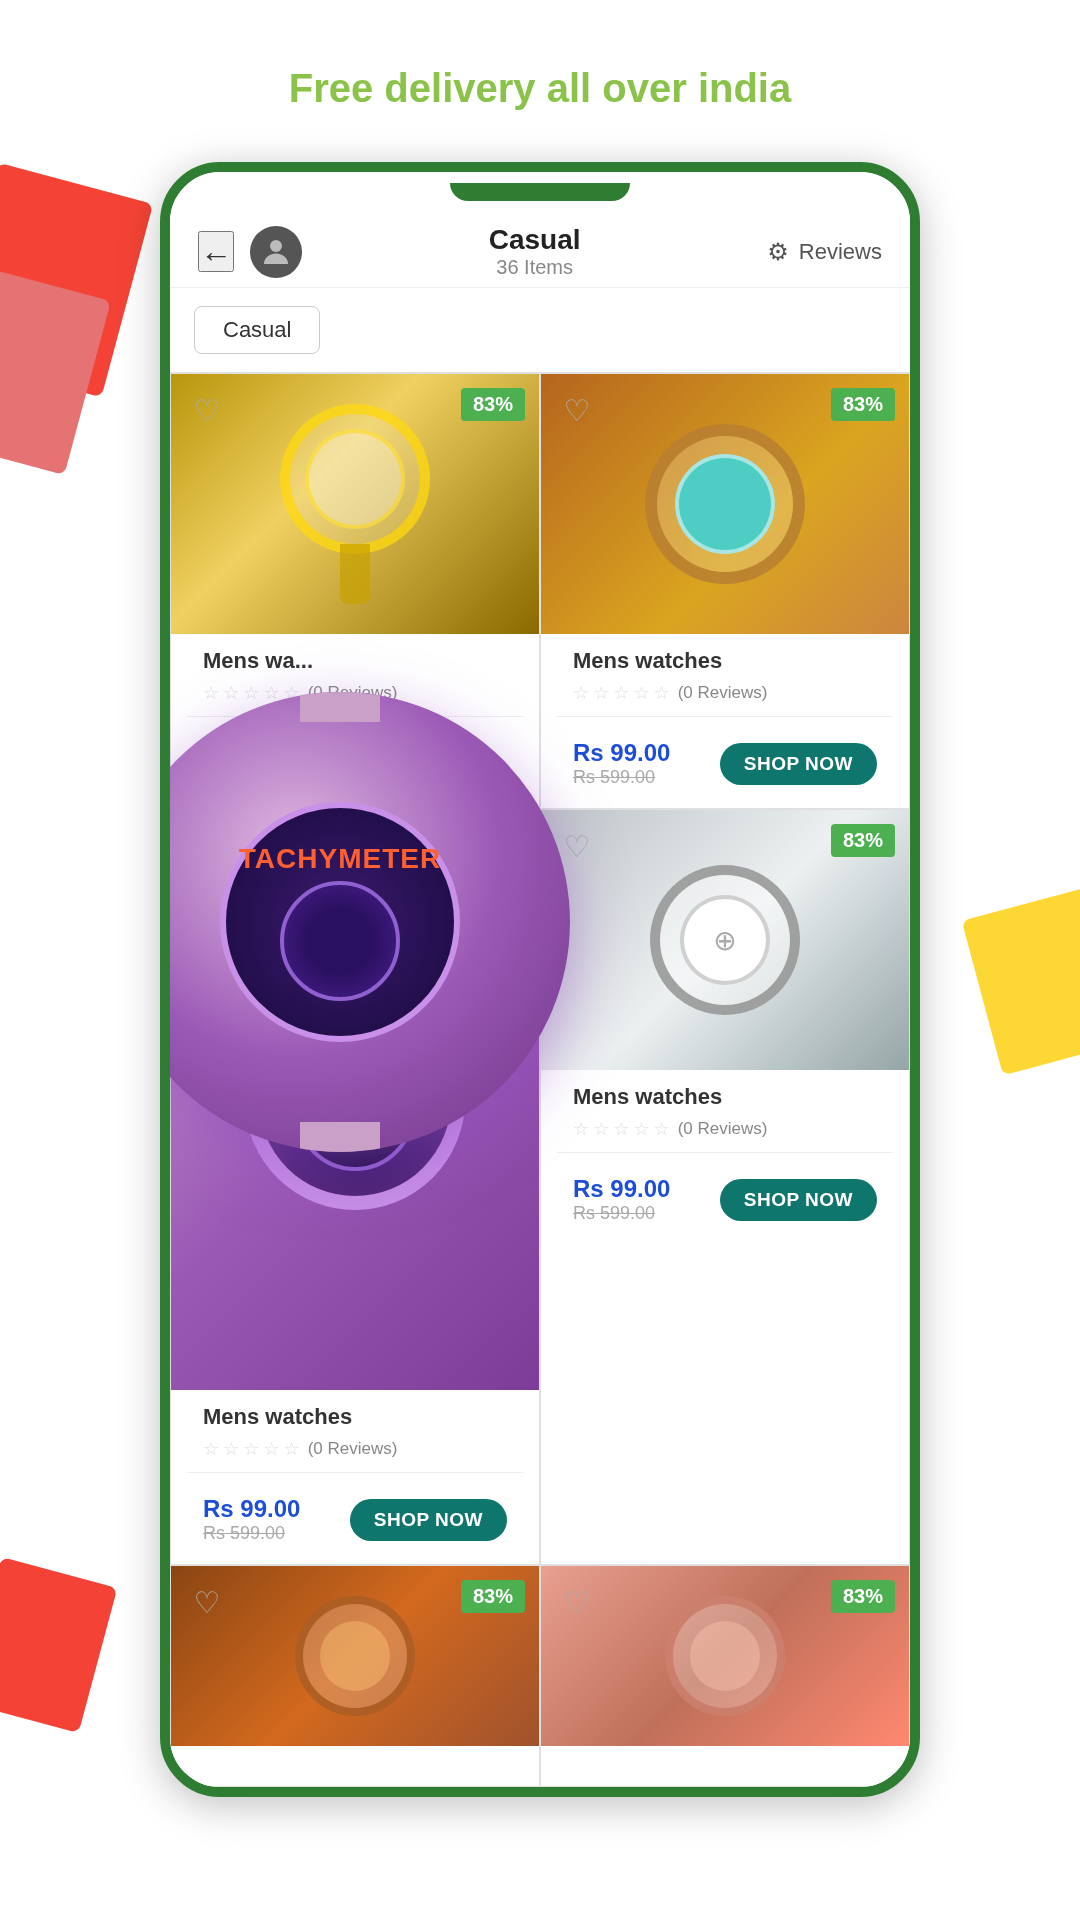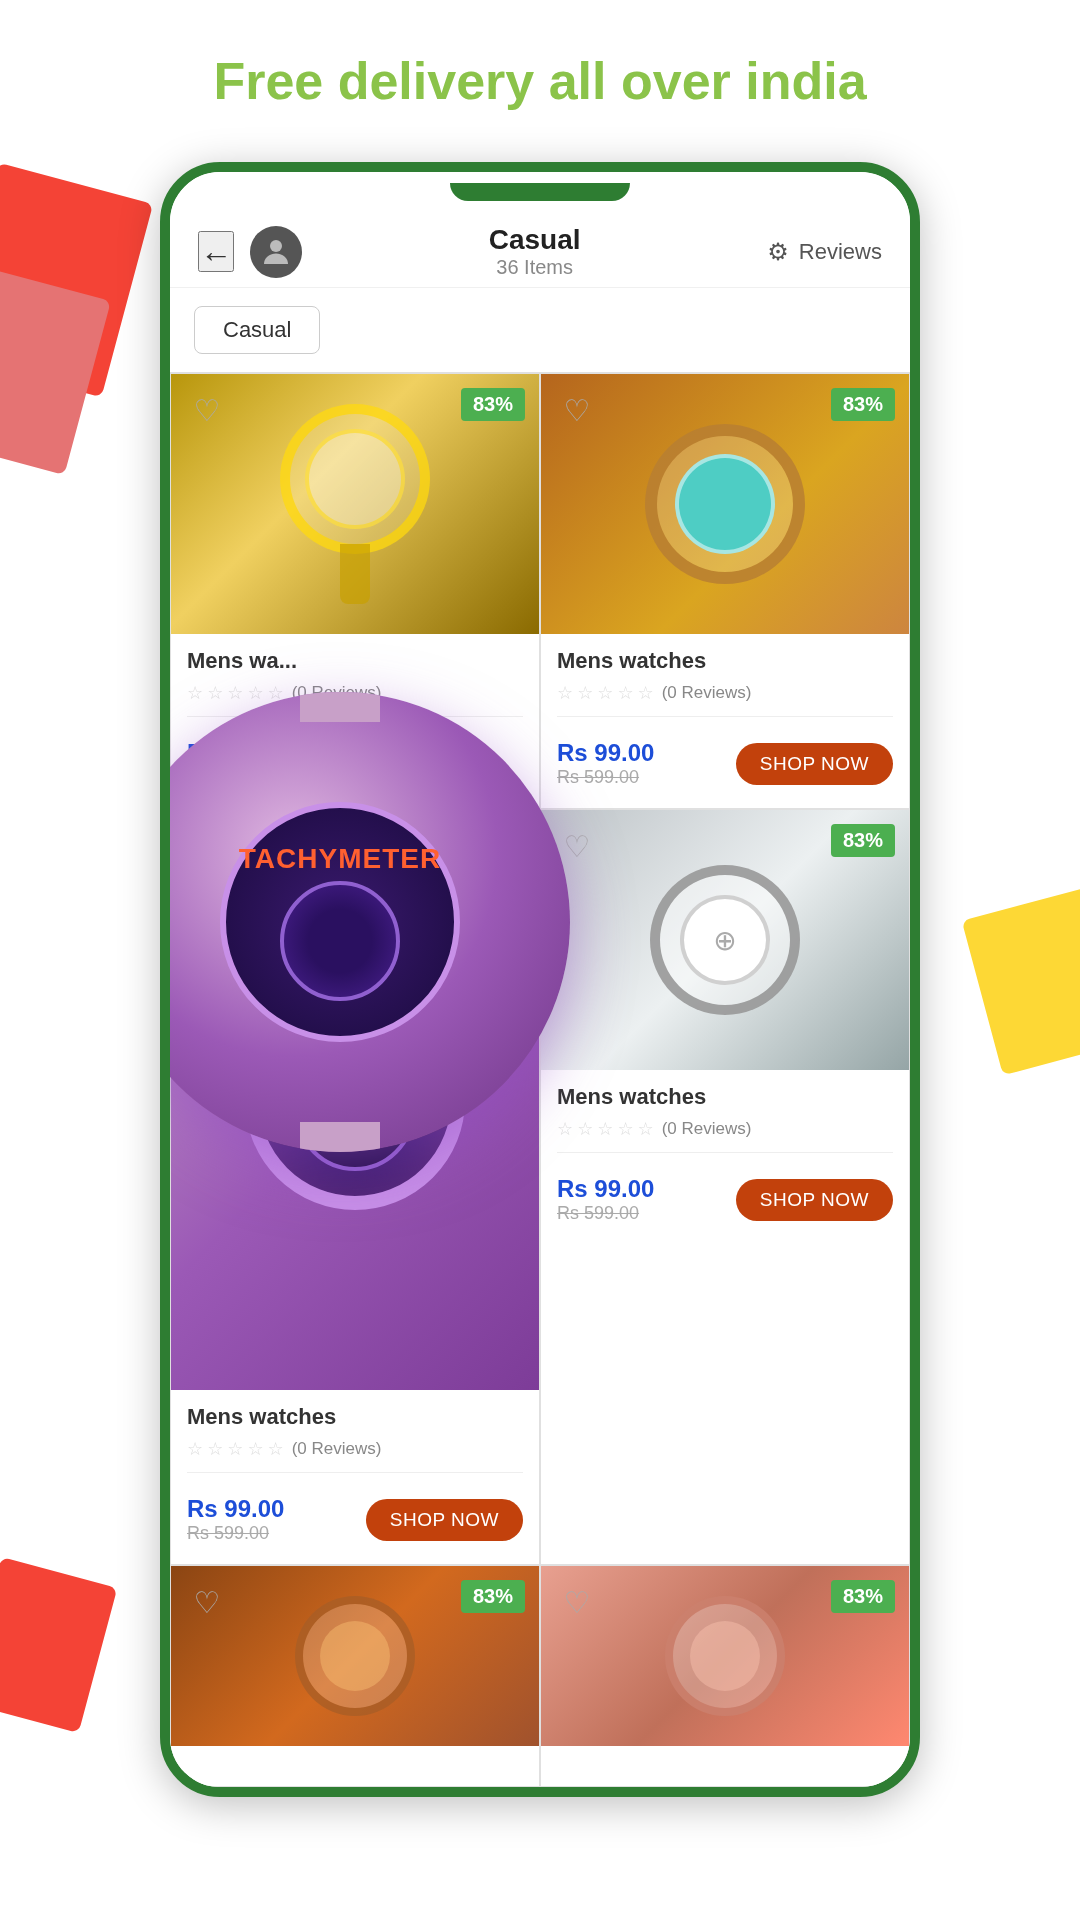--- a/index.html
+++ b/index.html
@@ -69,25 +69,25 @@
 
     .hero-title {
       font-size: 96px;
       font-weight: 900;
       color: #ff4db8;
       line-height: 1.05;
       letter-spacing: -2px;
     }
 
     .hero-subtitle {
-      font-size: 52px;
+      font-size: 40px;
       font-weight: 700;
       color: #8bc34a;
       line-height: 1.2;
-      margin-top: 10px;
+      margin-top: 24px;
     }
 
     
     .phone-wrapper {
       position: relative;
       z-index: 2;
       display: flex;
       justify-content: center;
       margin-top: 20px;
     }
@@ -285,21 +285,21 @@
       align-items: center;
       justify-content: center;
     }
 
     .wishlist-heart {
       font-size: 30px;
       color: #aaa;
     }
 
     .product-info {
-      padding: 14px 16px 0;
+      padding: 14px 32px 0;
     }
 
     .product-name {
       font-size: 22px;
       font-weight: 600;
       color: #333;
       margin-bottom: 8px;
     }
 
     .stars-row {
@@ -335,27 +335,27 @@
       color: #1d4ed8;
     }
 
     .original-price {
       font-size: 18px;
       color: #aaa;
       text-decoration: line-through;
     }
 
     .shop-now-btn {
-      background: #c2410c;
+      background: #0f766e;
       color: #fff;
       border: none;
       border-radius: 24px;
       padding: 10px 24px;
       font-size: 19px;
-      font-weight: 400;
+      font-weight: 700;
       cursor: pointer;
       letter-spacing: 0.5px;
     }
 
     
     .floating-watch {
       position: absolute;
       bottom: 200px;
       left: -80px;
       z-index: 10;

